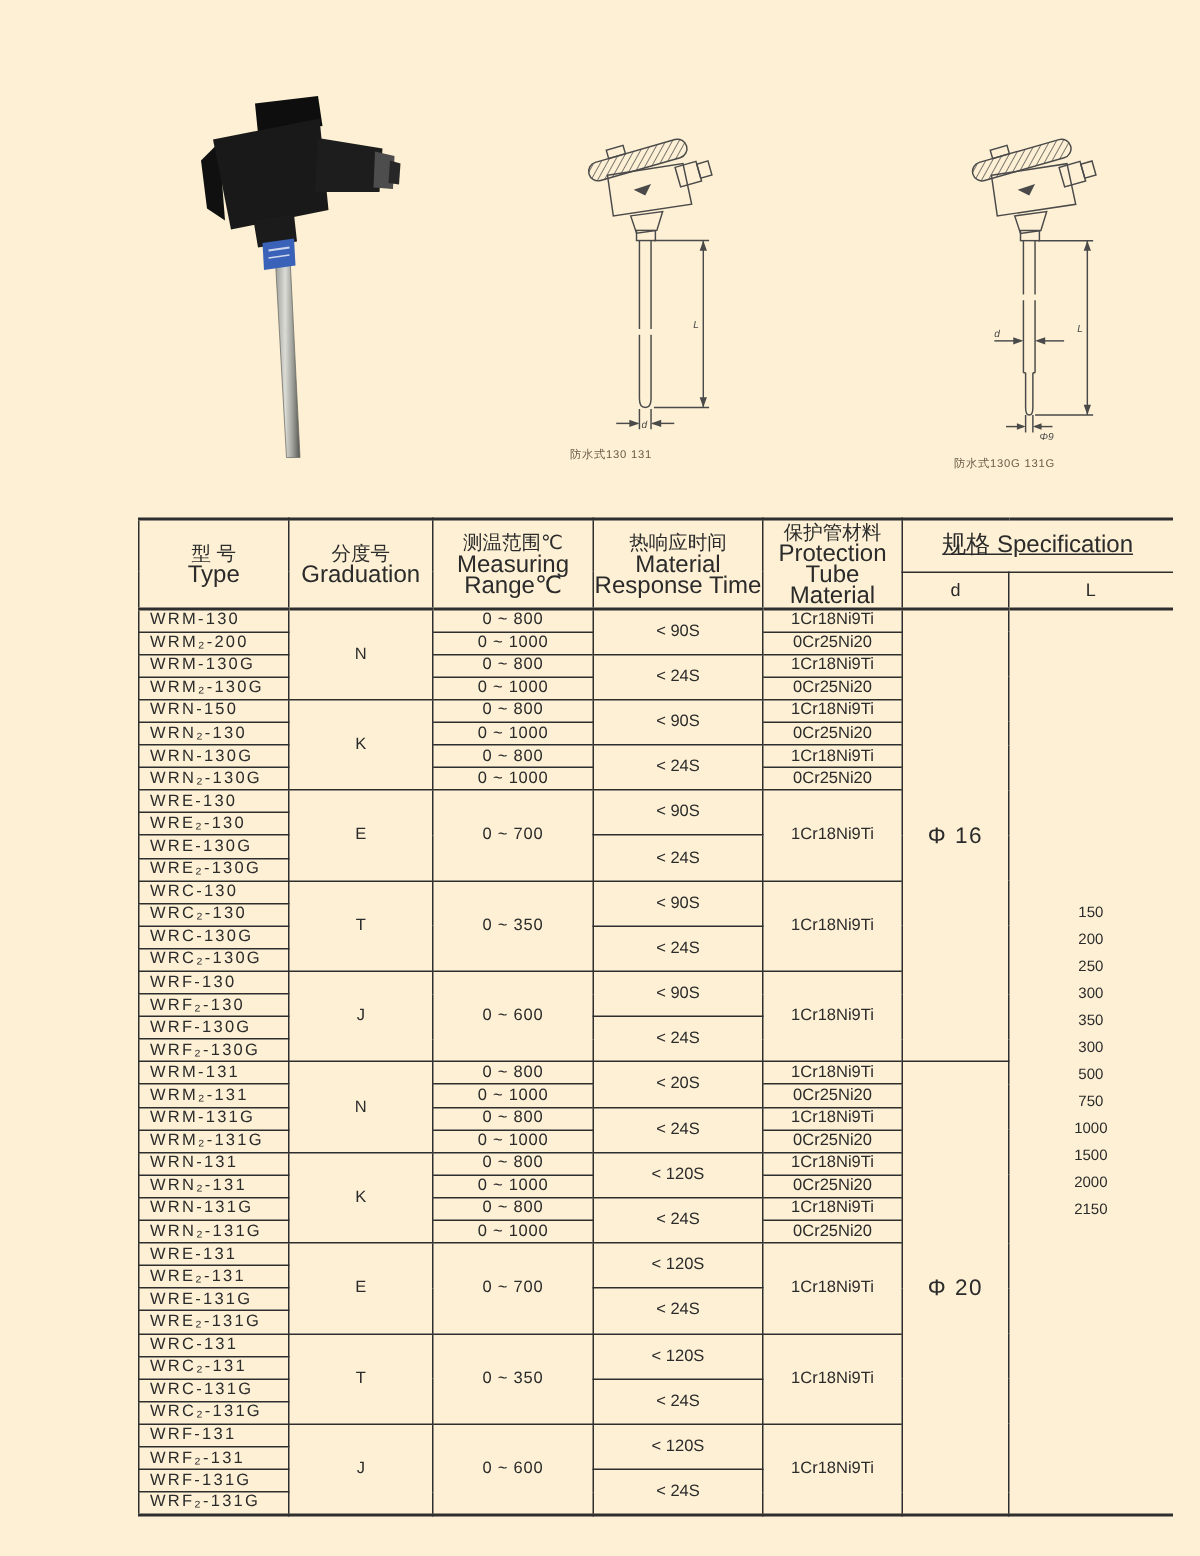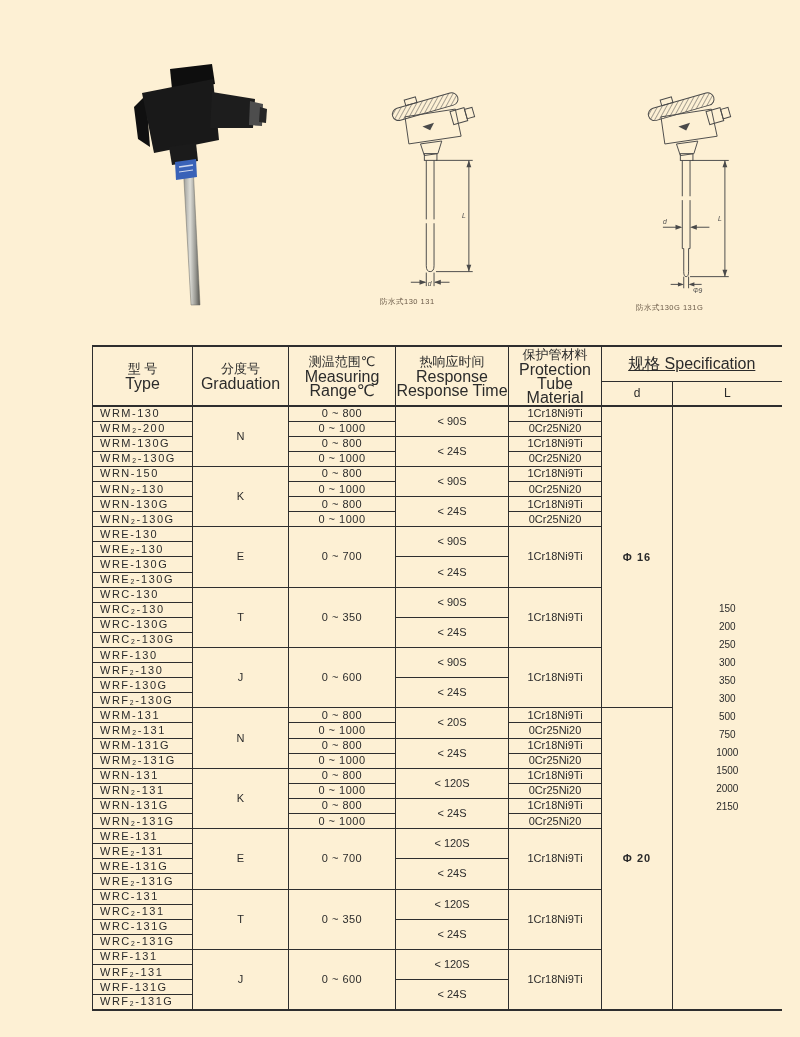--- a/index.html
+++ b/index.html
@@ -35,21 +35,21 @@
   thead .en{font-size:16px;line-height:14px;text-align:center;}
   th.hspec{height:30px;font-size:16px;text-decoration:underline;}
   th.hdl{height:21px;font-size:12px;}
   .hbb{border-bottom-width:2px !important;}
   tbody tr{height:15.1px;margin-left:20px;}
   td.ct{text-align:left;padding-left:7px;letter-spacing:1.5px;font-size:11px;}
   td.cr{letter-spacing:.5px;}
   .nbb{border-bottom-style:hidden;}
   .gs{border-top:2px solid #2e2e2e;}
   td.cl .lv{line-height:18px;font-size:10px;}
-  td.cd{font-size:11px;letter-spacing:1px;font-weight:bold;}
+  td.cd{font-size:15px;letter-spacing:1px;}
 </style>
 </head>
 <body>
 
 <div class="photo-wrap">
   <svg width="200" height="255" viewBox="0 0 200 255">
     <defs>
       <linearGradient id="pg" x1="0" y1="0" x2="1" y2="0">
         <stop offset="0" stop-color="#8e8e8a"></stop>
           <stop offset="0.45" stop-color="#dcdcd6"></stop>
@@ -192,21 +192,21 @@
         <div class="cn">分度号</div>
         <div class="en">Graduation</div>
       </th>
       <th rowspan="2" class="hbb">
         <div class="cn">测温范围℃</div>
         <div class="en">Measuring</div>
         <div class="en">Range℃</div>
       </th>
       <th rowspan="2" class="hbb">
         <div class="cn">热响应时间</div>
-        <div class="en">Response</div>
+        <div class="en">Material</div>
         <div class="en">Response Time</div>
       </th>
       <th rowspan="2" class="hbb">
         <div class="cn">保护管材料</div>
         <div class="en">Protection</div>
         <div class="en">Tube Material</div>
       </th>
       <th colspan="2" class="hspec">规格  Specification</th>
     </tr>
     <tr>

